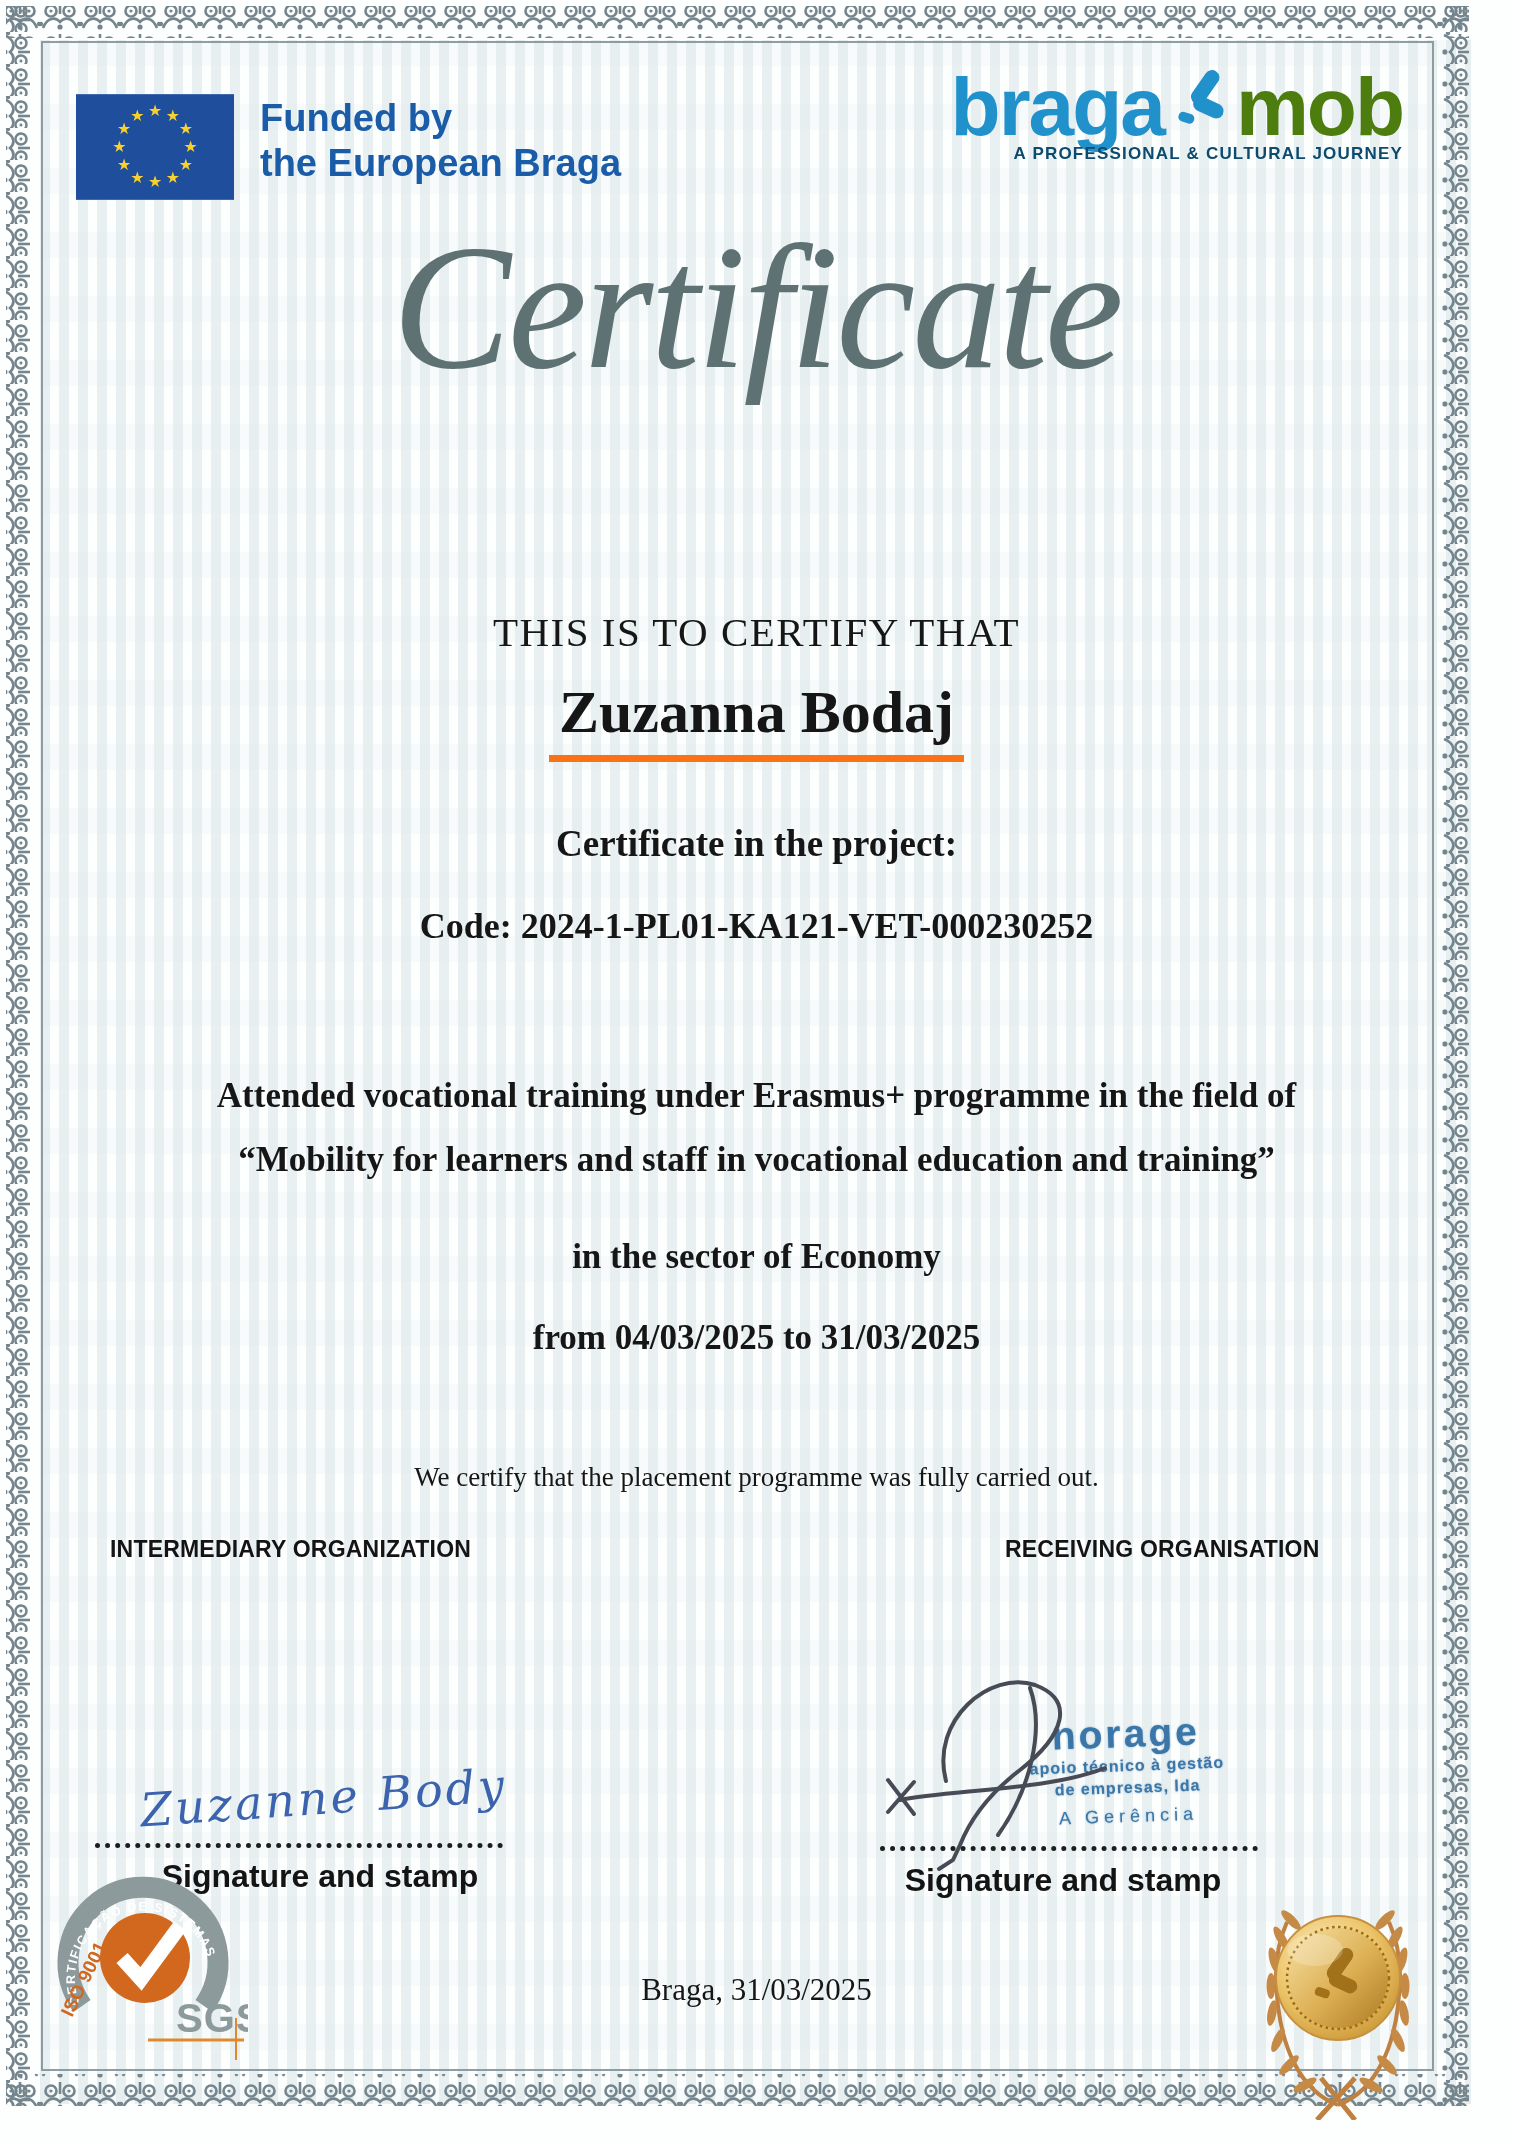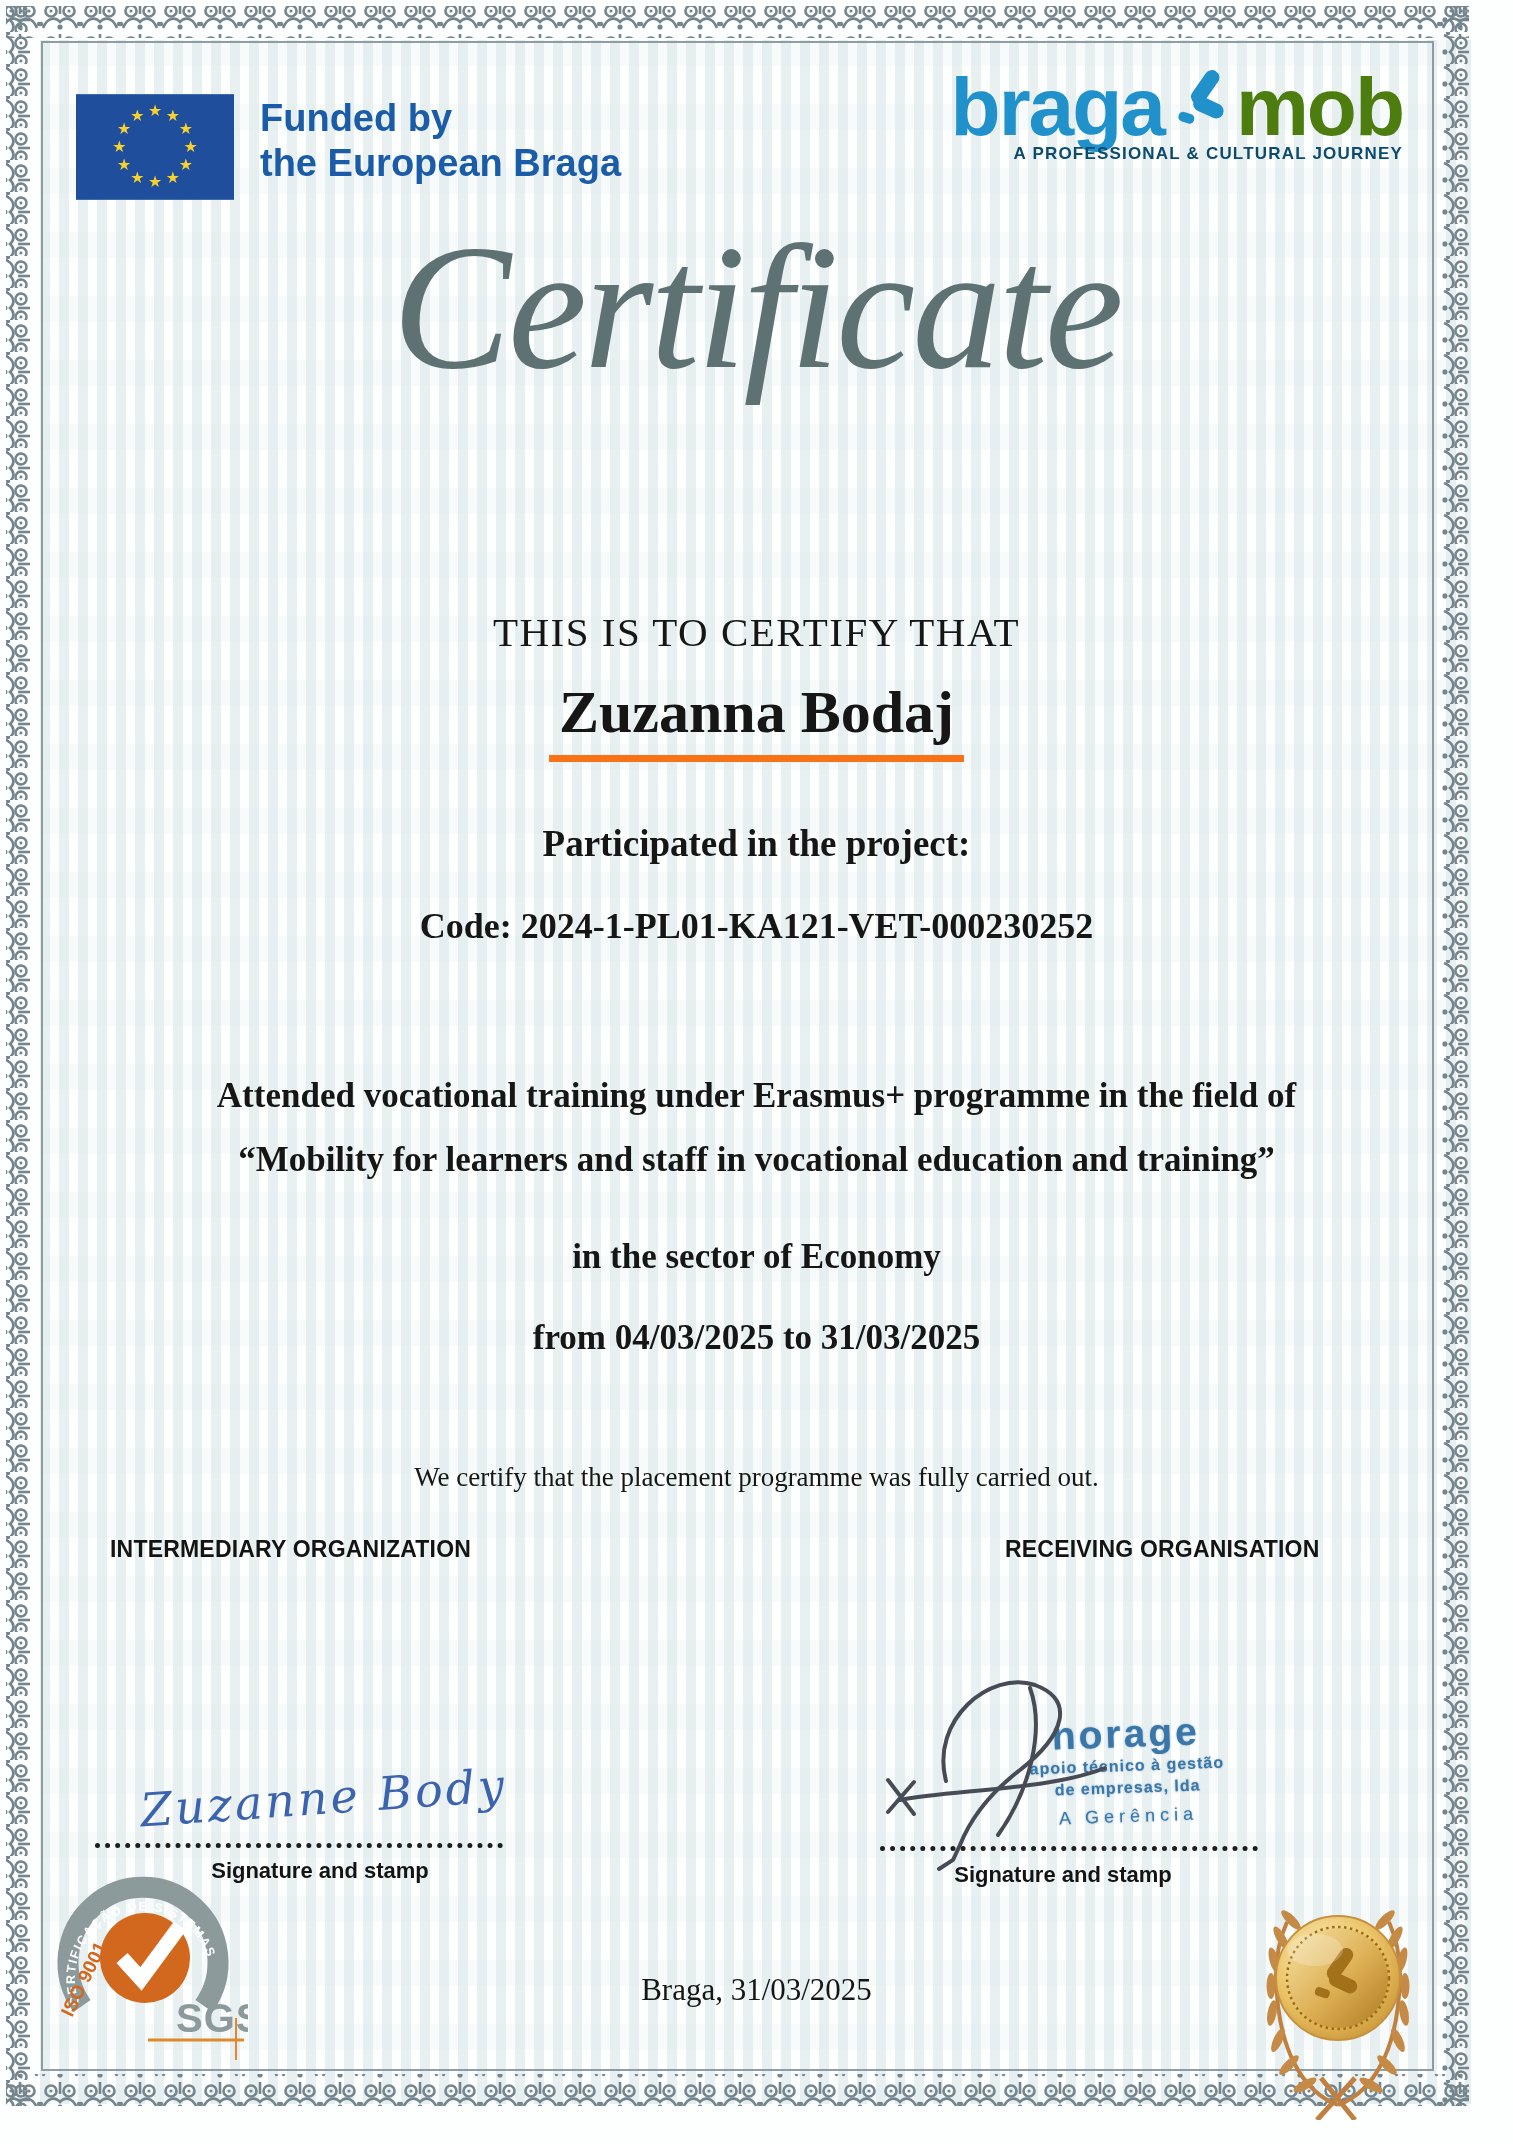--- a/index.html
+++ b/index.html
@@ -54,21 +54,21 @@
     font-weight:bold;font-size:23px;color:#141414;letter-spacing:0.2px;}
   .org-left{left:110px;}
   .org-right{left:1005px;}
 
   
   .sig-left-svg{position:absolute;left:105px;top:1752px;}
   .dotline{position:absolute;height:0;border-bottom:5px dotted #1d1d1d;}
   .dotline-left{left:95px;top:1843px;width:408px;}
   .dotline-right{left:880px;top:1846px;width:378px;}
   .sig-label{position:absolute;width:330px;text-align:center;font-family:"Liberation Sans",sans-serif;
-    font-weight:bold;font-size:22px;color:#141414;}
+    font-weight:bold;font-size:32px;color:#141414;}
   .sig-label-left{left:155px;top:1858px;}
   .sig-label-right{left:898px;top:1862px;}
 
   .stamp{position:absolute;left:962px;top:1714px;width:330px;text-align:center;
     transform:rotate(-2deg);color:#2d6ea3;font-family:"Liberation Sans",sans-serif;
     text-shadow:0 0 2px rgba(45,110,163,.55);opacity:.93;z-index:2;}
   .stamp-l1{font-weight:bold;font-size:39px;letter-spacing:3px;line-height:1.05;}
   .stamp-l2,.stamp-l3{font-weight:bold;font-size:16px;letter-spacing:1px;line-height:1.35;}
   .stamp-l4{margin-top:8px;font-size:18px;letter-spacing:5px;}
   .scrawl-svg{position:absolute;left:870px;top:1640px;z-index:3;}
@@ -158,21 +158,21 @@
         <span class="mob-word">mob</span>
       </div>
       <div class="braga-tagline">A PROFESSIONAL &amp; CULTURAL JOURNEY</div>
     </div>
 
     <div class="cline cert-title">Certificate</div>
     <div class="cline certify-line">THIS IS TO CERTIFY THAT</div>
     <div class="cline recipient">
       <span class="recipient-inner">Zuzanna Bodaj</span>
     </div>
-    <div class="cline participated">Participated in the project:</div>
+    <div class="cline participated">Certificate in the project:</div>
     <div class="cline code-line">Code: 2024-1-PL01-KA121-VET-000230252</div>
     <div class="cline desc2">“Mobility for learners and staff in vocational education and training”</div>
     <div class="cline desc1">Attended vocational training under Erasmus+ programme in the field of</div>
     <div class="cline sector">in the sector of Economy</div>
     <div class="cline dates">from 04/03/2025 to 31/03/2025</div>
     <div class="cline confirm">We certify that the placement programme was fully carried out.</div>
 
     <div class="org-heading org-left">INTERMEDIARY ORGANIZATION</div>
     <div class="org-heading org-right">RECEIVING ORGANISATION</div>
 

